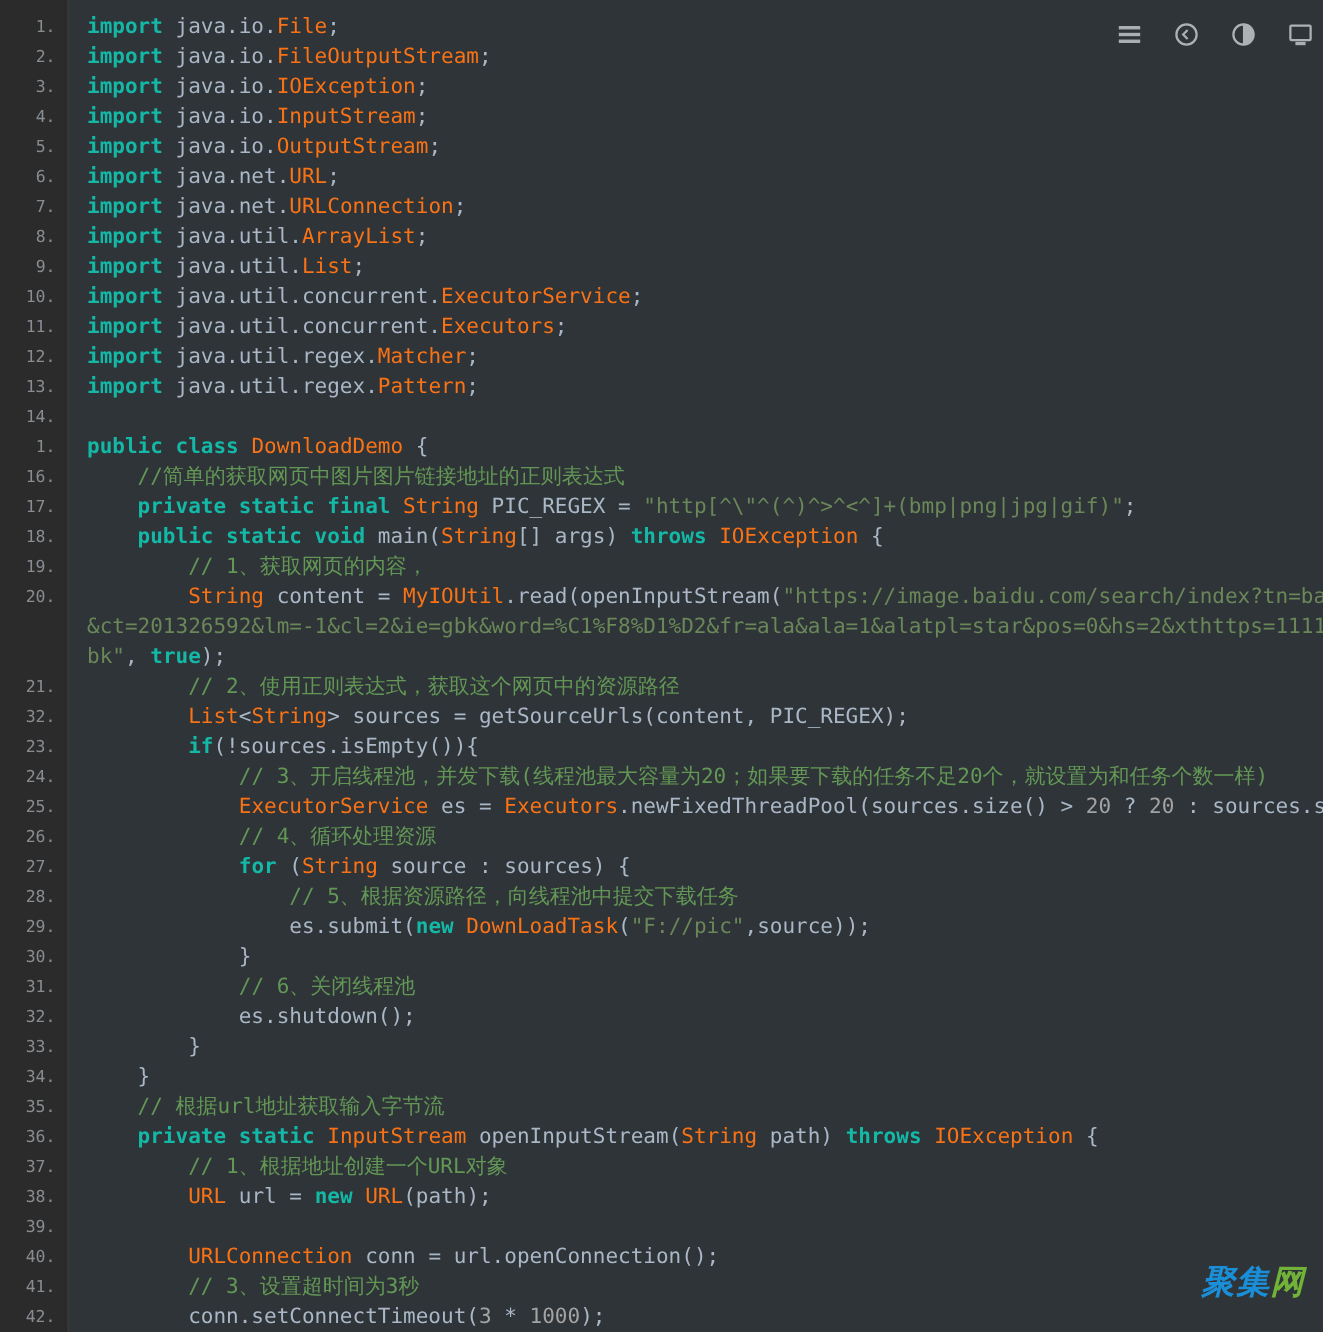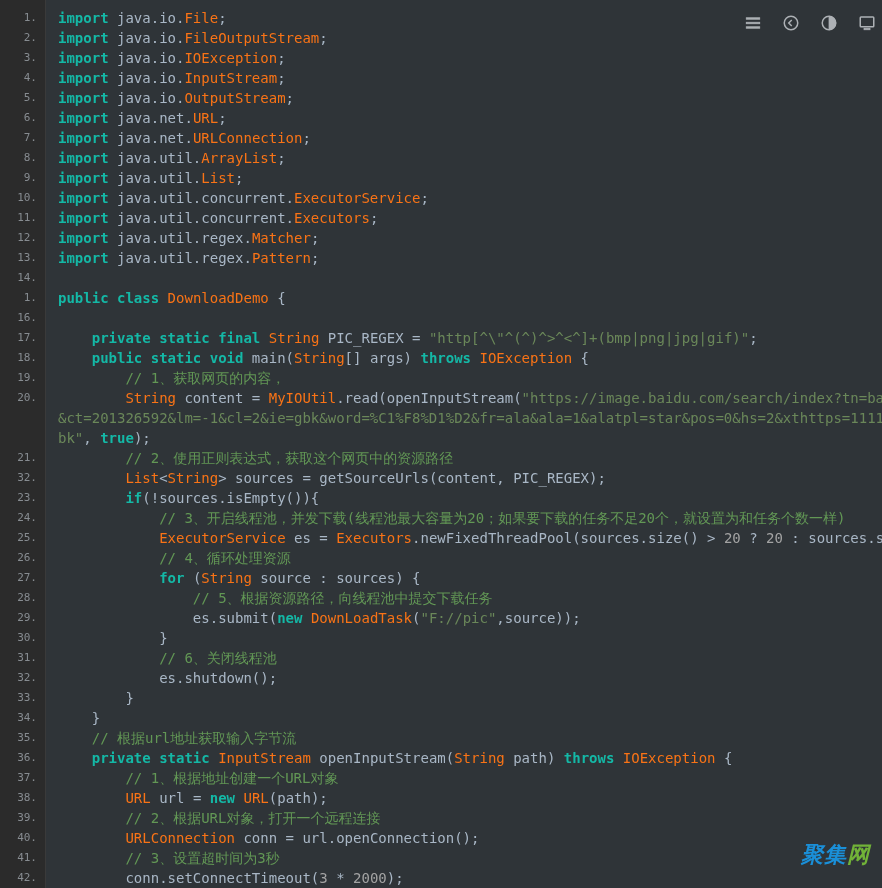--- a/index.html
+++ b/index.html
@@ -167,21 +167,21 @@
       <div class="line"><span class="kw">import</span><span class="pl"> java.net.</span><span class="cls">URL</span><span class="pl">;</span></div>
       <div class="line"><span class="kw">import</span><span class="pl"> java.net.</span><span class="cls">URLConnection</span><span class="pl">;</span></div>
       <div class="line"><span class="kw">import</span><span class="pl"> java.util.</span><span class="cls">ArrayList</span><span class="pl">;</span></div>
       <div class="line"><span class="kw">import</span><span class="pl"> java.util.</span><span class="cls">List</span><span class="pl">;</span></div>
       <div class="line"><span class="kw">import</span><span class="pl"> java.util.concurrent.</span><span class="cls">ExecutorService</span><span class="pl">;</span></div>
       <div class="line"><span class="kw">import</span><span class="pl"> java.util.concurrent.</span><span class="cls">Executors</span><span class="pl">;</span></div>
       <div class="line"><span class="kw">import</span><span class="pl"> java.util.regex.</span><span class="cls">Matcher</span><span class="pl">;</span></div>
       <div class="line"><span class="kw">import</span><span class="pl"> java.util.regex.</span><span class="cls">Pattern</span><span class="pl">;</span></div>
       <div class="line"></div>
       <div class="line"><span class="kw">public class</span><span class="pl"> </span><span class="cls">DownloadDemo</span><span class="pl"> {</span></div>
-      <div class="line"><span class="pl">    </span></div>
+      <div class="line"><span class="pl">    </span><span class="cmt">//简单的获取网页中图片图片链接地址的正则表达式</span></div>
       <div class="line"><span class="pl">    </span><span class="kw">private static final</span><span class="pl"> </span><span class="cls">String</span><span class="pl"> PIC_REGEX = </span><span class="str">"http[^\"^(^)^&gt;^&lt;^]+(bmp|png|jpg|gif)"</span><span class="pl">;</span></div>
       <div class="line"><span class="pl">    </span><span class="kw">public static void</span><span class="pl"> main(</span><span class="cls">String</span><span class="pl">[] args) </span><span class="kw">throws</span><span class="pl"> </span><span class="cls">IOException</span><span class="pl"> {</span></div>
       <div class="line"><span class="pl">        </span><span class="cmt">// 1、获取网页的内容，</span></div>
       <div class="line"><span class="pl">        </span><span class="cls">String</span><span class="pl"> content = </span><span class="cls">MyIOUtil</span><span class="pl">.read(openInputStream(</span><span class="str">"https://image.baidu.com/search/index?tn=baiduimage</span></div>
       <div class="line"><span class="str">&amp;ct=201326592&amp;lm=-1&amp;cl=2&amp;ie=gbk&amp;word=%C1%F8%D1%D2&amp;fr=ala&amp;ala=1&amp;alatpl=star&amp;pos=0&amp;hs=2&amp;xthttps=111111"</span></div>
       <div class="line"><span class="str">bk"</span><span class="pl">, </span><span class="kw">true</span><span class="pl">);</span></div>
       <div class="line"><span class="pl">        </span><span class="cmt">// 2、使用正则表达式，获取这个网页中的资源路径</span></div>
       <div class="line"><span class="pl">        </span><span class="cls">List</span><span class="pl">&lt;</span><span class="cls">String</span><span class="pl">&gt; sources = getSourceUrls(content, PIC_REGEX);</span></div>
       <div class="line"><span class="pl">        </span><span class="kw">if</span><span class="pl">(!sources.isEmpty()){</span></div>
       <div class="line"><span class="pl">            </span><span class="cmt">// 3、开启线程池，并发下载(线程池最大容量为20；如果要下载的任务不足20个，就设置为和任务个数一样)</span></div>
@@ -192,22 +192,22 @@
       <div class="line"><span class="pl">                es.submit(</span><span class="kw">new</span><span class="pl"> </span><span class="cls">DownLoadTask</span><span class="pl">(</span><span class="str">"F://pic"</span><span class="pl">,source));</span></div>
       <div class="line"><span class="pl">            }</span></div>
       <div class="line"><span class="pl">            </span><span class="cmt">// 6、关闭线程池</span></div>
       <div class="line"><span class="pl">            es.shutdown();</span></div>
       <div class="line"><span class="pl">        }</span></div>
       <div class="line"><span class="pl">    }</span></div>
       <div class="line"><span class="pl">    </span><span class="cmt">// 根据url地址获取输入字节流</span></div>
       <div class="line"><span class="pl">    </span><span class="kw">private static</span><span class="pl"> </span><span class="cls">InputStream</span><span class="pl"> openInputStream(</span><span class="cls">String</span><span class="pl"> path) </span><span class="kw">throws</span><span class="pl"> </span><span class="cls">IOException</span><span class="pl"> {</span></div>
       <div class="line"><span class="pl">        </span><span class="cmt">// 1、根据地址创建一个URL对象</span></div>
       <div class="line"><span class="pl">        </span><span class="cls">URL</span><span class="pl"> url = </span><span class="kw">new</span><span class="pl"> </span><span class="cls">URL</span><span class="pl">(path);</span></div>
-      <div class="line"><span class="pl">        </span><span class="cmt">// 2、根据URL对象，打开一个远程连接</span></div>
+      <div class="line"><span class="pl">        </span></div>
       <div class="line"><span class="pl">        </span><span class="cls">URLConnection</span><span class="pl"> conn = url.openConnection();</span></div>
       <div class="line"><span class="pl">        </span><span class="cmt">// 3、设置超时间为3秒</span></div>
-      <div class="line"><span class="pl">        conn.setConnectTimeout(</span><span class="num">3</span><span class="pl"> * </span><span class="num">2000</span><span class="pl">);</span></div>
+      <div class="line"><span class="pl">        conn.setConnectTimeout(</span><span class="num">3</span><span class="pl"> * </span><span class="num">1000</span><span class="pl">);</span></div>
     </div>
 </div>
 
 <div class="watermark">
   <span class="c1">聚集</span><span class="c2">网</span>
 </div>
 
 </body></html>

